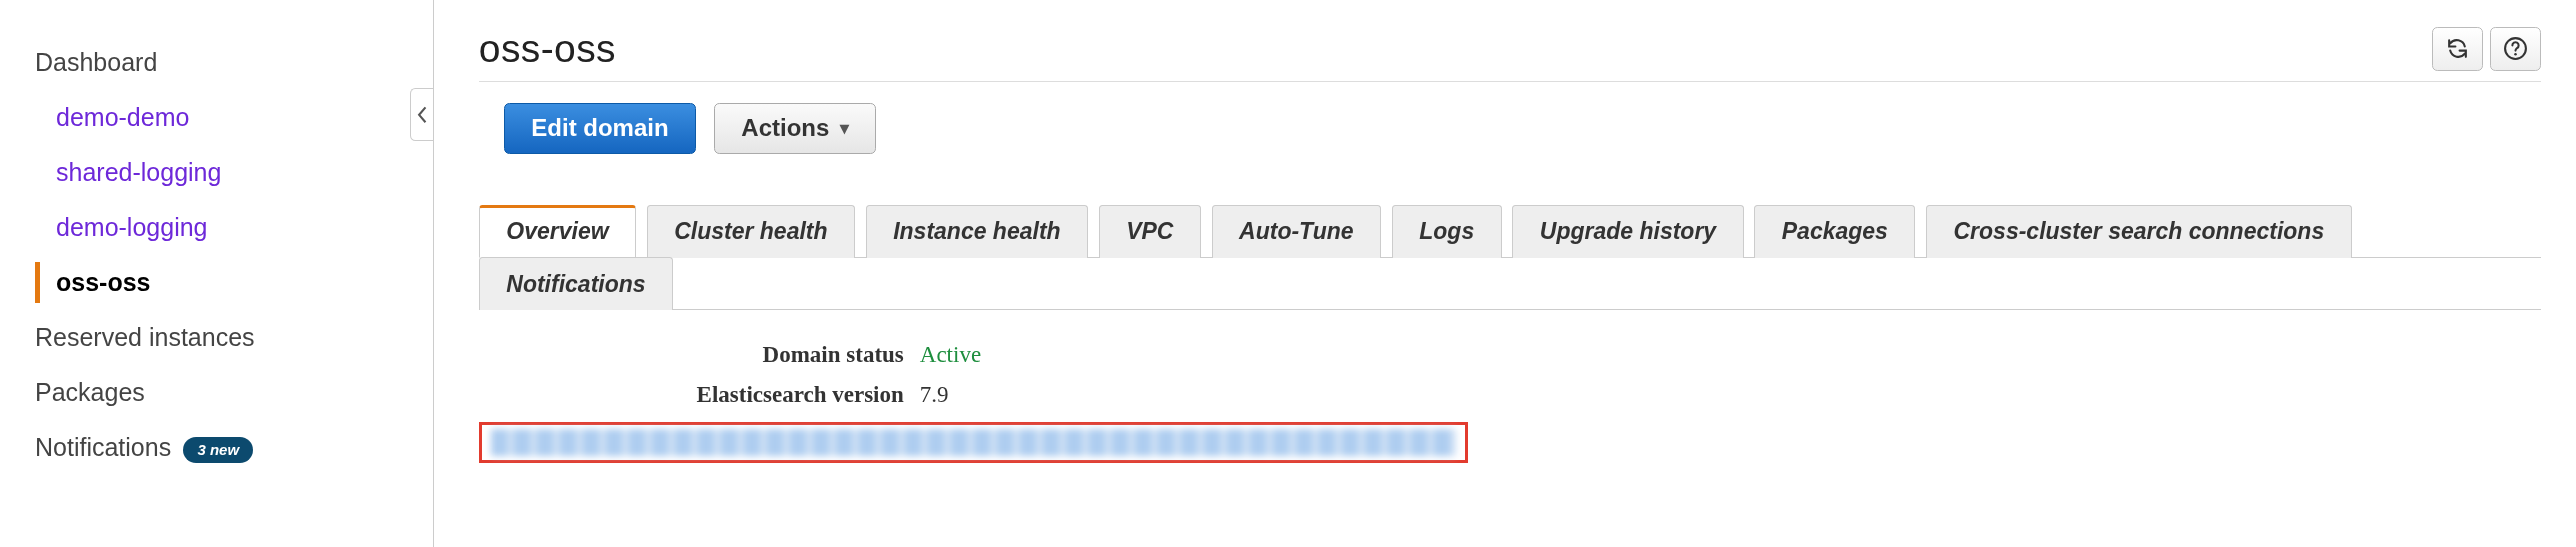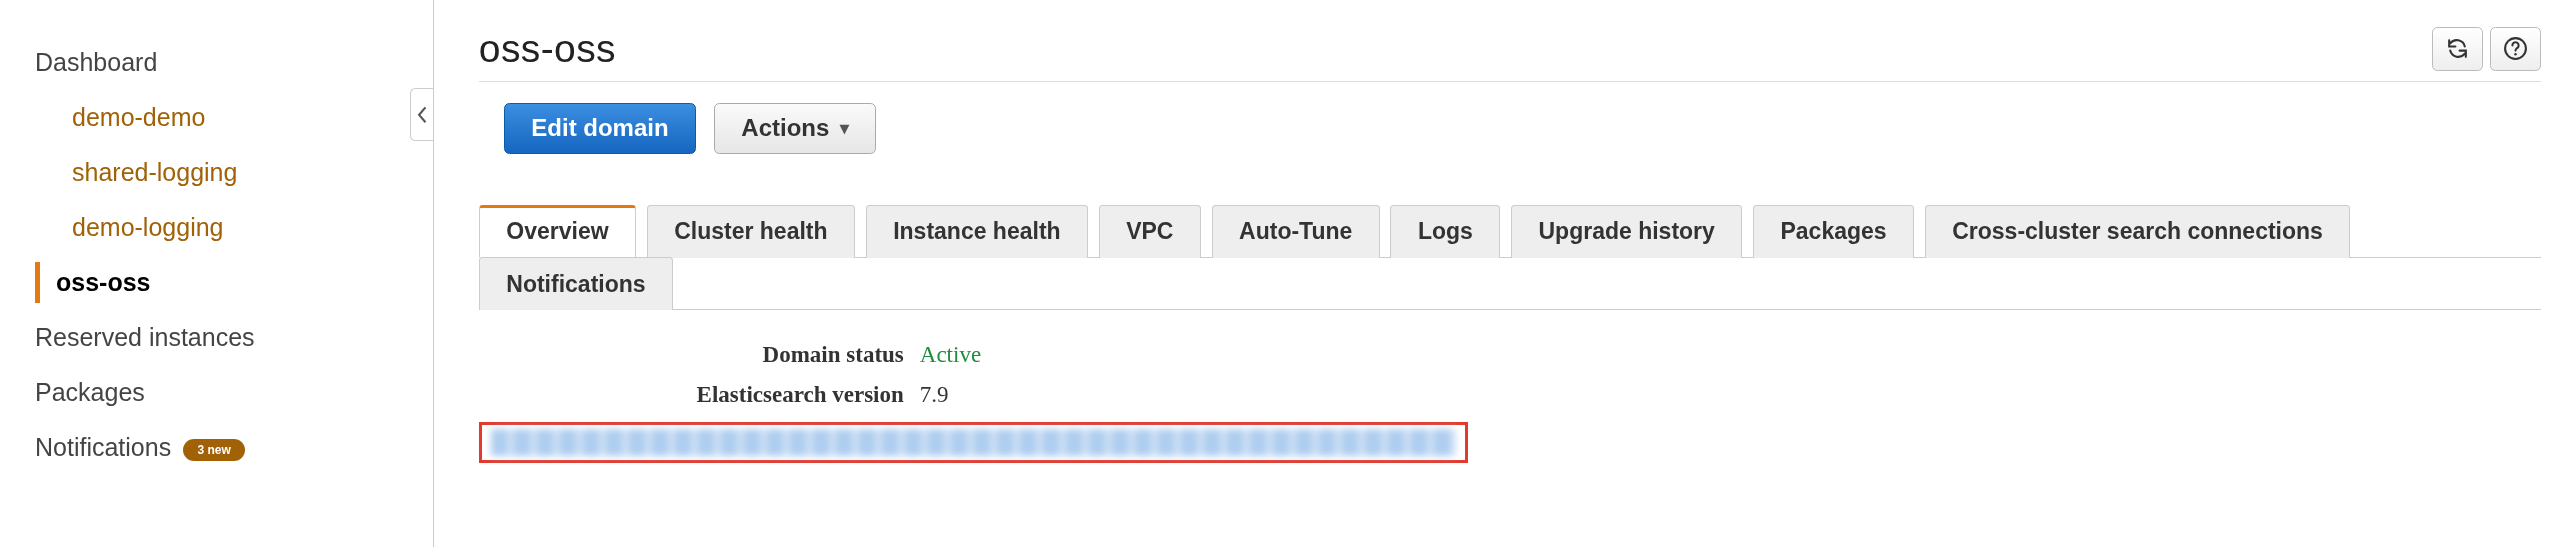--- a/index.html
+++ b/index.html
@@ -11,41 +11,42 @@
   .sidebar { width: 433px; flex-shrink: 0; padding: 35px 0 0 0; position: relative; }
   .sidebar-item {
     padding: 8.8px 26.5px 8.8px 35px;
     font-size: 25px;
     color: #444;
     cursor: pointer;
     position: relative;
     line-height: 1.5;
   }
   .sidebar-item.section { color: #888; }
-  .sidebar-item.child { padding-left: 72px; color: #a16207; }
+  .sidebar-item.child { padding-left: 56px; color: #6d28d9; }
   .sidebar-item.active { font-weight: 700; color: #000; }
   .sidebar-item.active::before {
     content: "";
     position: absolute;
     left: 35px; top: 7px; bottom: 7px;
     width: 5.3px;
     background: #e47911;
   }
   .sidebar-item.active { padding-left: 56px; }
 
   .badge {
     display: inline-block;
-    background: #a16207;
+    background: #0c4a6e;
     color: #fff;
-    font-size: 12px;
+    font-size: 15px;
     font-weight: 700;
     border-radius: 17.7px;
     padding: 1.8px 14px;
     margin-left: 5.3px;
     vertical-align: middle;
+    font-style: italic;
   }
 
   
   .divider {
     width: 1.8px;
     background: transparent;
     position: relative;
   }
   .divider::before {
     content: "";
@@ -112,20 +113,21 @@
     border: 0.9px solid #ccc;
     border-bottom: none;
     background: #eee;
     color: #333;
     font-size: 23px;
     font-weight: 700;
     border-radius: 3.5px 3.5px 0 0;
     cursor: pointer;
     position: relative;
     margin-bottom: -0.9px;
+    font-style: italic;
   }
   .tab.active {
     background: #fff;
     border-top: 3.5px solid #e47911;
     padding-top: 9.7px;
     border-bottom: 0.9px solid #fff;
   }
   .tab.second-row { }
 
   

